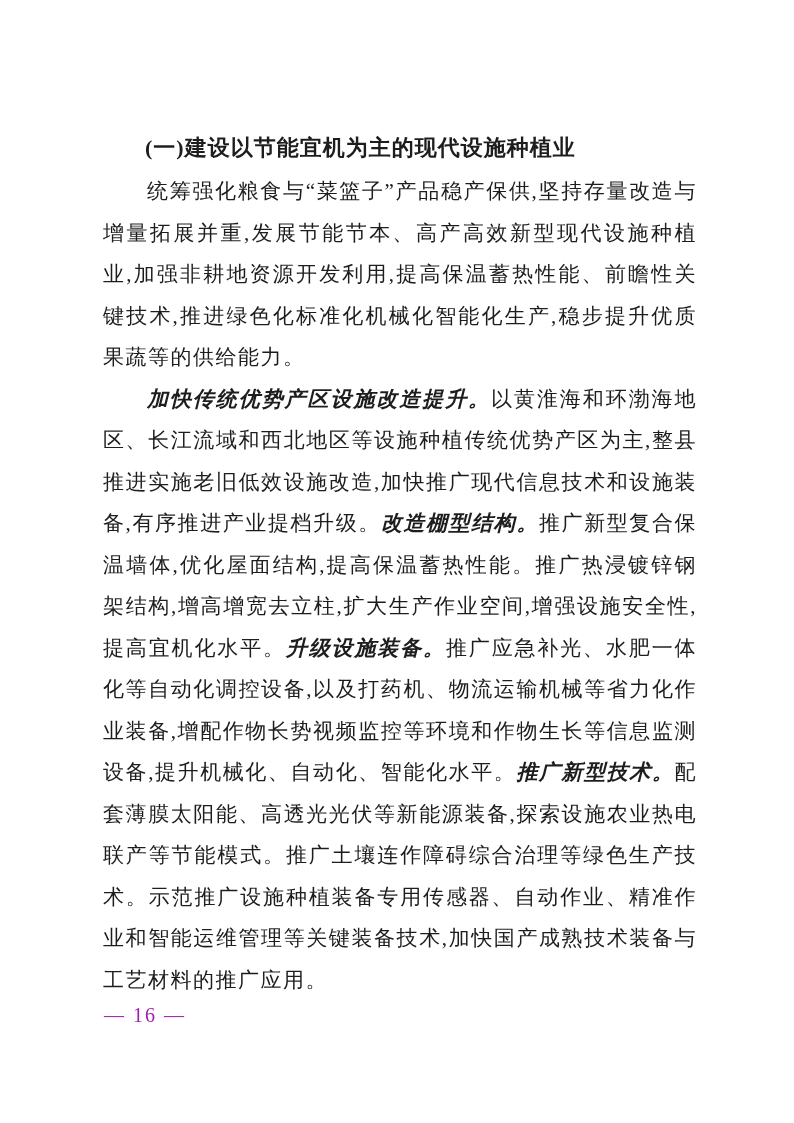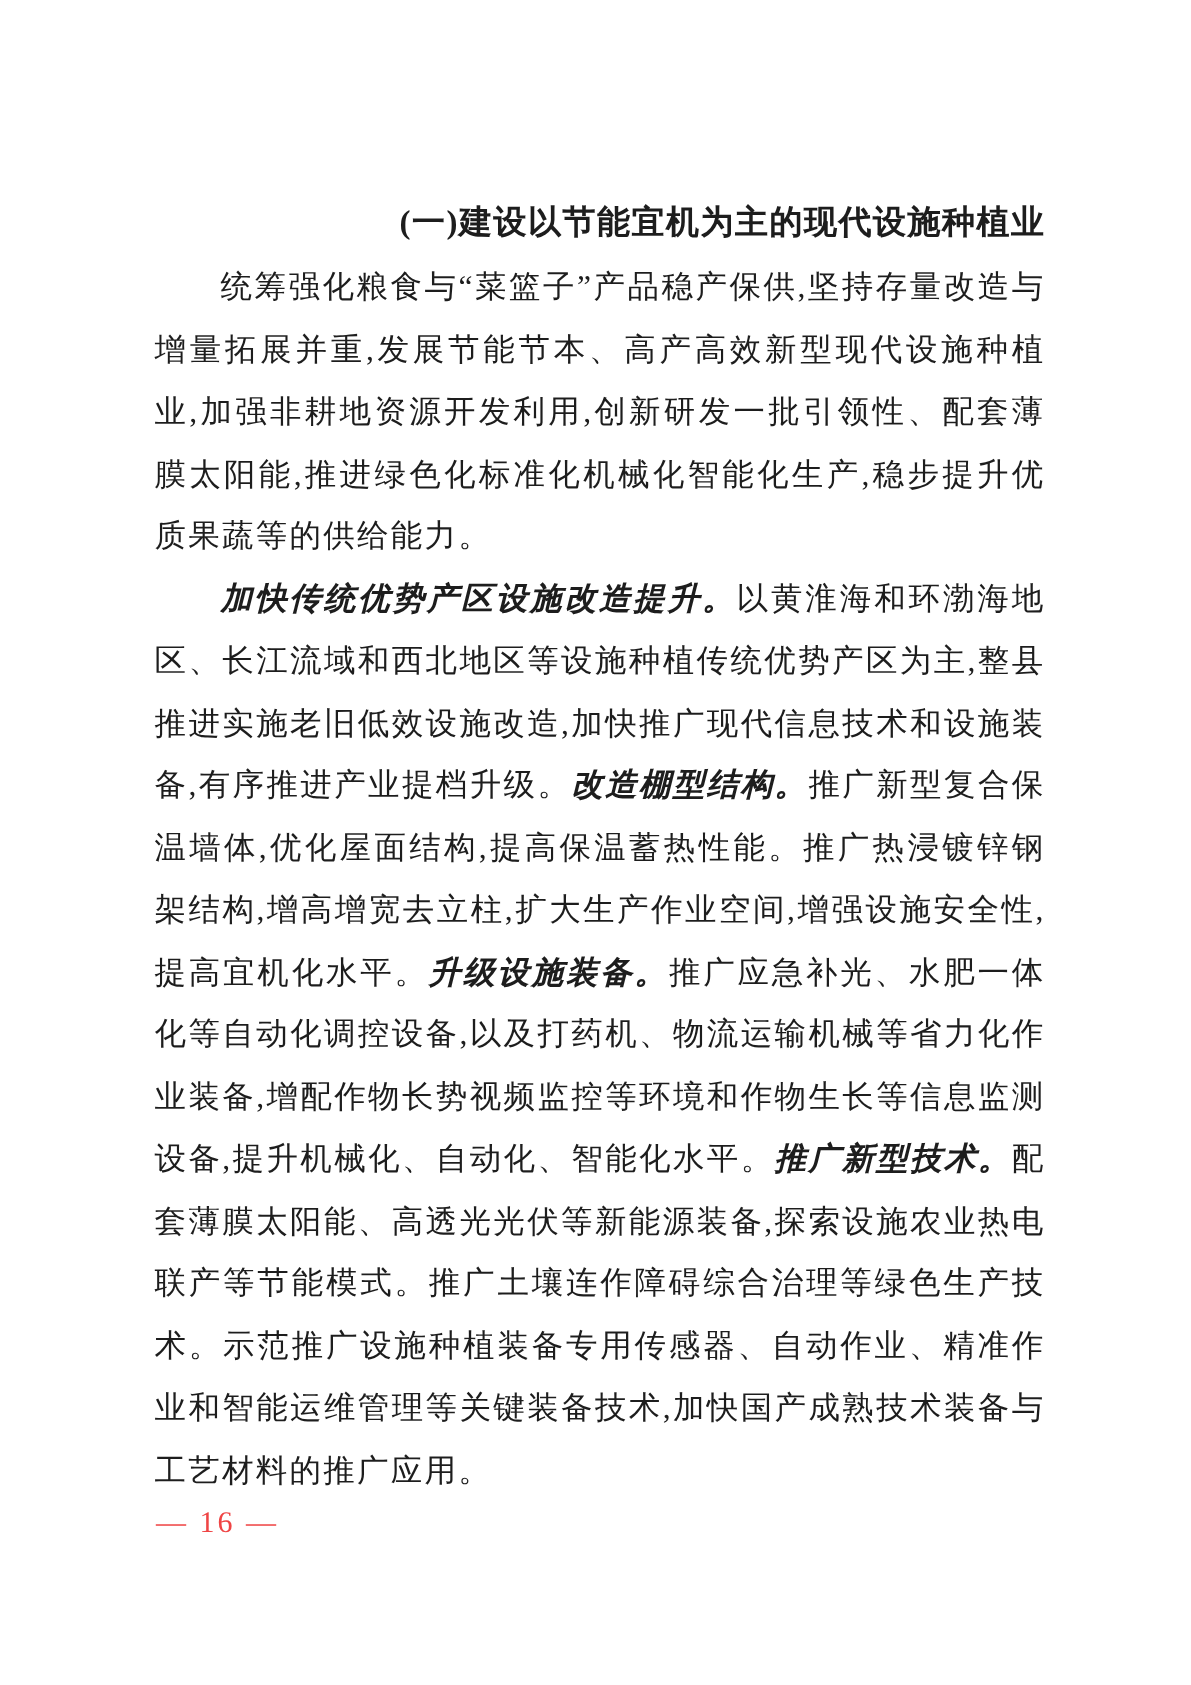--- a/index.html
+++ b/index.html
@@ -25,21 +25,20 @@
     width: 594px;
   }
   .heading {
     margin: 0 0 7px 0;
     padding: 0;
     font-size: 22px;
     line-height: 32px;
     font-weight: 700;
     letter-spacing: 1px;
     text-indent: 42px;
-    text-align: right;
   }
   .para {
     margin: 0;
     padding: 0;
     font-size: 21px;
     line-height: 41.5px;
     letter-spacing: 1.5px;
     text-align: justify;
     text-justify: inter-character;
     text-indent: 44px;
@@ -48,32 +47,32 @@
     font-weight: 700;
     font-style: italic;
   }
   .footer {
     position: absolute;
     left: 104px;
     top: 1003px;
     font-size: 20px;
     line-height: 24px;
     letter-spacing: 2px;
-    color: #ef4444;
+    color: #a21caf;
   }
 </style>
 </head>
 <body>
 
 <div class="page">
   <div class="content">
 
     <h2 class="heading">(一)建设以节能宜机为主的现代设施种植业</h2>
 
-    <p class="para"><span>统筹强化粮食与“菜篮子”产品稳产保供,坚持存量改造与增量拓展并重,发展节能节本、高产高效新型现代设施种植业,加强非耕地资源开发利用,创新研发一批引领性、配套薄膜太阳能,推进绿色化标准化机械化智能化生产,稳步提升优质果蔬等的供给能力。</span></p>
+    <p class="para"><span>统筹强化粮食与“菜篮子”产品稳产保供,坚持存量改造与增量拓展并重,发展节能节本、高产高效新型现代设施种植业,加强非耕地资源开发利用,提高保温蓄热性能、前瞻性关键技术,推进绿色化标准化机械化智能化生产,稳步提升优质果蔬等的供给能力。</span></p>
 
     <p class="para"><span class="b">加快传统优势产区设施改造提升。</span><span>以黄淮海和环渤海地区、长江流域和西北地区等设施种植传统优势产区为主,整县推进实施老旧低效设施改造,加快推广现代信息技术和设施装备,有序推进产业提档升级。</span><span class="b">改造棚型结构。</span><span>推广新型复合保温墙体,优化屋面结构,提高保温蓄热性能。推广热浸镀锌钢架结构,增高增宽去立柱,扩大生产作业空间,增强设施安全性,提高宜机化水平。</span><span class="b">升级设施装备。</span><span>推广应急补光、水肥一体化等自动化调控设备,以及打药机、物流运输机械等省力化作业装备,增配作物长势视频监控等环境和作物生长等信息监测设备,提升机械化、自动化、智能化水平。</span><span class="b">推广新型技术。</span><span>配套薄膜太阳能、高透光光伏等新能源装备,探索设施农业热电联产等节能模式。推广土壤连作障碍综合治理等绿色生产技术。示范推广设施种植装备专用传感器、自动作业、精准作业和智能运维管理等关键装备技术,加快国产成熟技术装备与工艺材料的推广应用。</span></p>
 
 
   </div>
 
   <div class="footer"><span>— 16 —</span></div>
 </div>
 
 </body></html>

